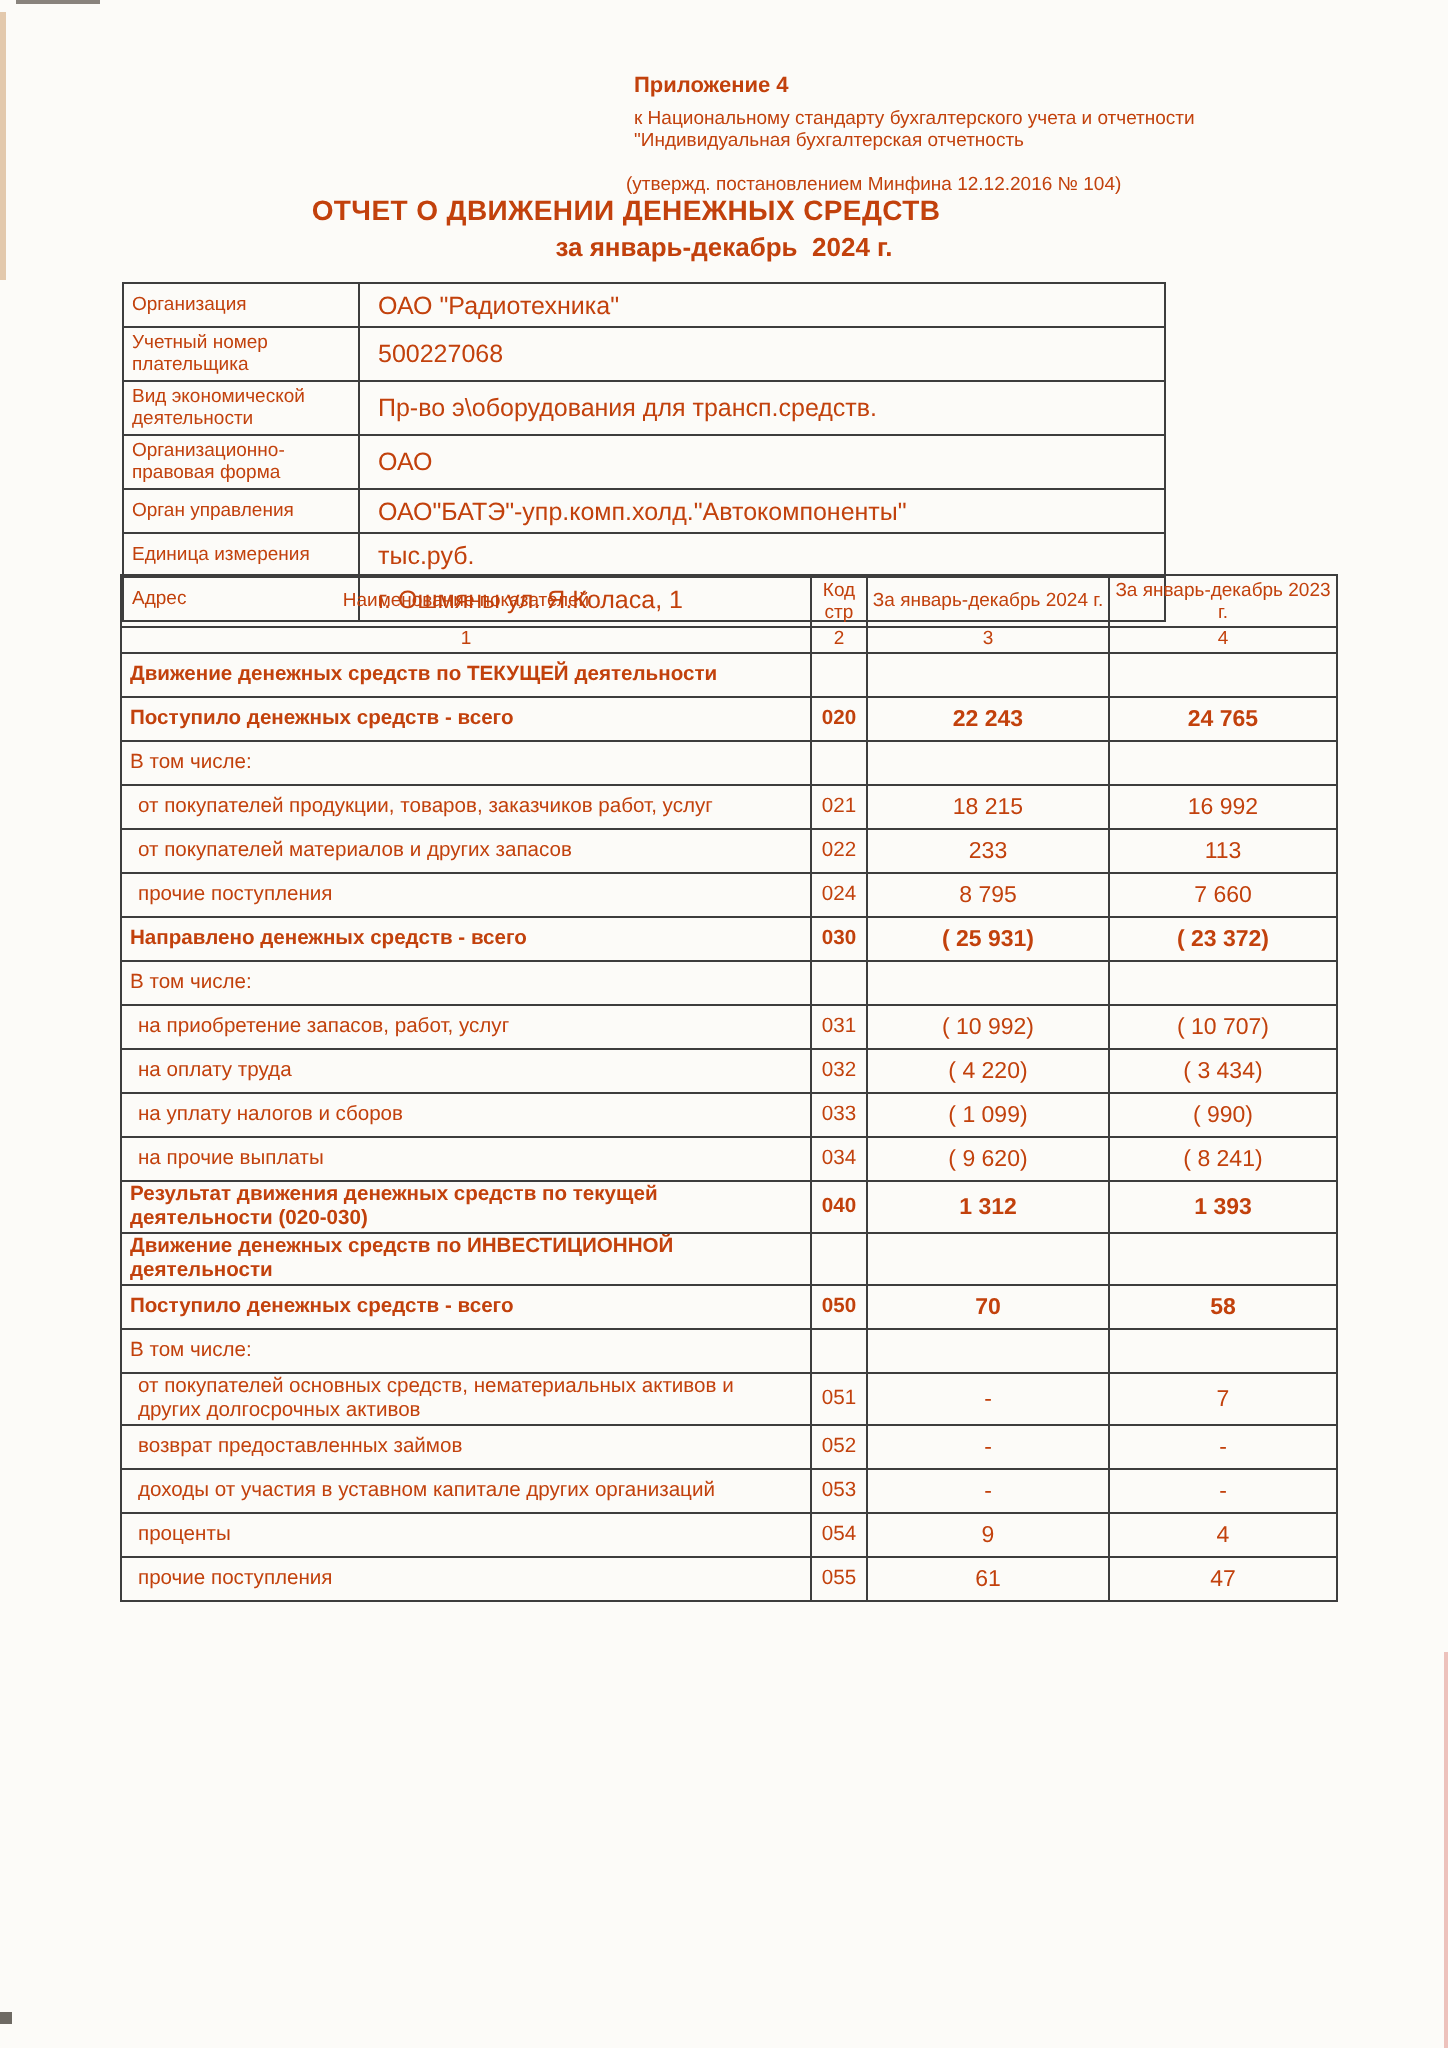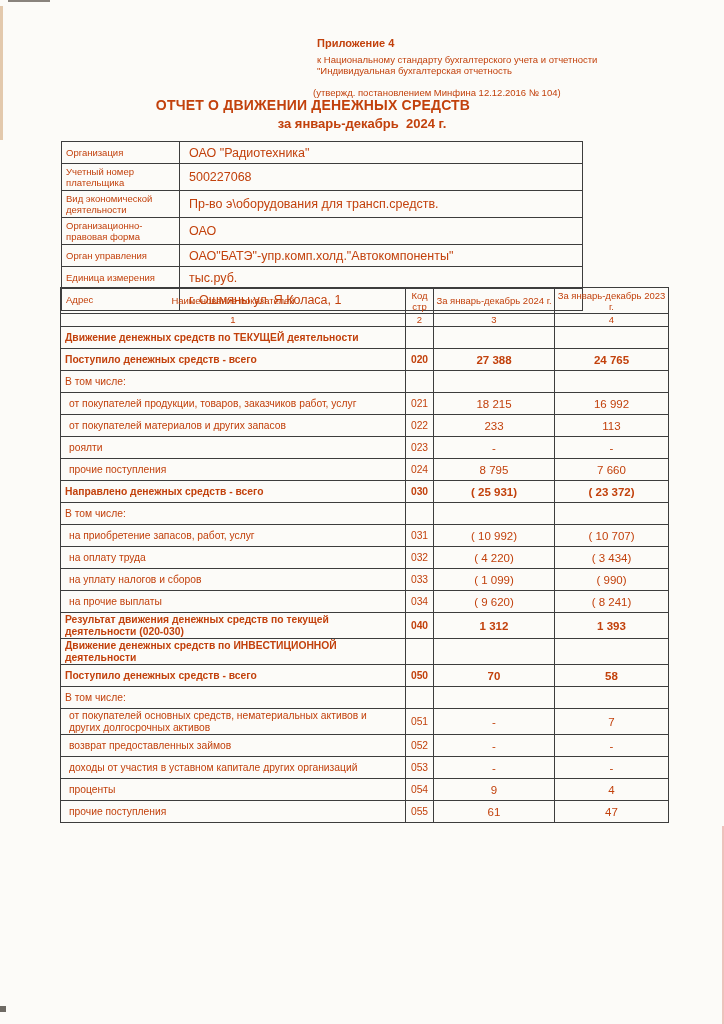--- a/index.html
+++ b/index.html
@@ -125,21 +125,21 @@
     <tbody>
         <tr class="bold ">
           <td class="name-cell">Движение денежных средств по ТЕКУЩЕЙ деятельности</td>
           <td class="code-cell"></td>
           <td class="val-cell"></td>
           <td class="val-cell"></td>
         </tr>
         <tr class="bold ">
           <td class="name-cell">Поступило денежных средств - всего</td>
           <td class="code-cell">020</td>
-          <td class="val-cell">27 388</td>
+          <td class="val-cell">22 243</td>
           <td class="val-cell">24 765</td>
         </tr>
         <tr>
           <td class="name-cell">В том числе:</td>
           <td class="code-cell"></td>
           <td class="val-cell"></td>
           <td class="val-cell"></td>
         </tr>
         <tr class="indent">
           <td class="name-cell">от покупателей продукции, товаров, заказчиков работ, услуг</td>
@@ -147,26 +147,20 @@
           <td class="val-cell">18 215</td>
           <td class="val-cell">16 992</td>
         </tr>
         <tr class="indent">
           <td class="name-cell">от покупателей материалов и других запасов</td>
           <td class="code-cell">022</td>
           <td class="val-cell">233</td>
           <td class="val-cell">113</td>
         </tr>
         <tr class="indent">
-          <td class="name-cell">роялти</td>
-          <td class="code-cell">023</td>
-          <td class="val-cell">-</td>
-          <td class="val-cell">-</td>
-        </tr>
-        <tr class="indent">
           <td class="name-cell">прочие поступления</td>
           <td class="code-cell">024</td>
           <td class="val-cell">8 795</td>
           <td class="val-cell">7 660</td>
         </tr>
         <tr class="bold ">
           <td class="name-cell">Направлено денежных средств - всего</td>
           <td class="code-cell">030</td>
           <td class="val-cell">( 25 931)</td>
           <td class="val-cell">( 23 372)</td>

